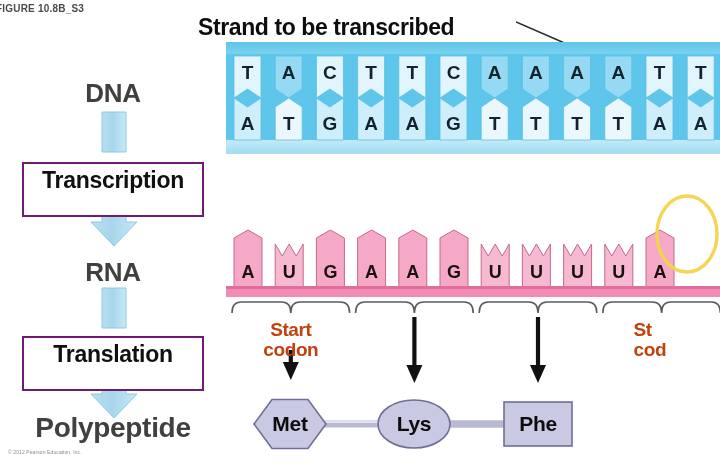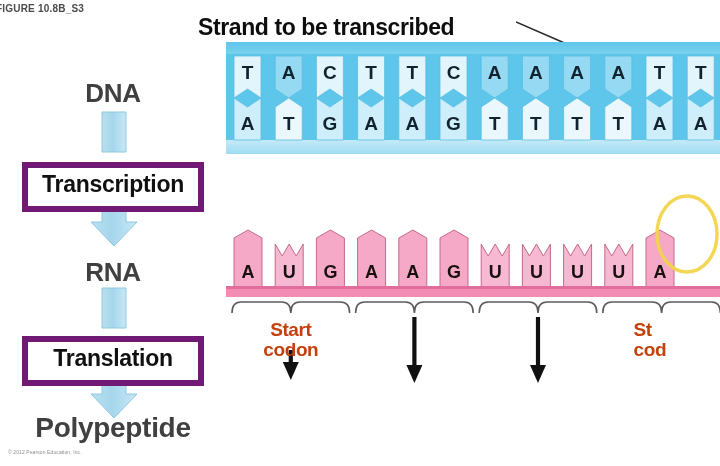--- a/index.html
+++ b/index.html
@@ -25,23 +25,23 @@
   
   .flow{position:absolute;left:0;top:0;width:226px;height:466px;}
   .flow-label{
     position:absolute;width:226px;text-align:center;
     font-size:26px;font-weight:700;color:#404040;
     letter-spacing:-.3px;white-space:nowrap;
   }
   .flow-label.small{font-size:28px;}
   .flow-box{
     position:absolute;left:22px;width:182px;
-    border:6px solid #701a75;background:#ffffff;
+    border:2px solid #701a75;background:#ffffff;
     text-align:center;box-sizing:border-box;
-    padding:3px 0 8px;
+    padding:3px 0 21px;
   }
   .flow-box span{
     font-size:23px;font-weight:700;color:#101010;letter-spacing:-.3px;
   }
   .flow-arrow{position:absolute;left:0;top:0;}
 
   
   .dna-wrap{position:absolute;left:226px;top:42px;width:494px;height:112px;}
   .rna-wrap{position:absolute;left:226px;top:222px;width:494px;height:78px;}
   .codon-wrap{position:absolute;left:226px;top:296px;width:494px;height:110px;}
@@ -272,16 +272,37 @@
           <div>Start</div>
           <div>codon</div>
         </div>
         <div class="codon-label" style="left: 407.6px; top: 24px; width: 140px; text-align: left;">
           <div>St</div>
           <div>cod</div>
         </div>
       </div>
   </div>
 
+  <div class="aa-wrap">
+    <svg width="494" height="74">
+      <g id="aa-bonds">
+          <line x1="96" y1="32" x2="156" y2="32" stroke="#b9b9d4" stroke-width="7"></line>
+          <line x1="96" y1="30" x2="156" y2="30" stroke="#e2e2ef" stroke-width="2"></line>
+          <line x1="220" y1="32" x2="280" y2="32" stroke="#b9b9d4" stroke-width="7"></line>
+          <line x1="220" y1="30" x2="280" y2="30" stroke="#e2e2ef" stroke-width="2"></line>
+          <line x1="216" y1="32" x2="280" y2="32" stroke="#b9b9d4" stroke-width="7"></line>
+        </g>
+      <g id="aa-shapes">
+          <polygon points="100,32 82,56.5258394351753 46.00000000000001,56.5258394351753 28,32 45.999999999999986,7.474160564824704 82,7.4741605648247" fill="#c9c9e4" stroke="#6f6f96" stroke-width="1.6"></polygon>
+          <ellipse cx="188" cy="32" rx="36" ry="24" fill="#c9c9e4" stroke="#6f6f96" stroke-width="1.6"></ellipse>
+          <rect x="278" y="10" width="68" height="44" fill="#c9c9e4" stroke="#6f6f96" stroke-width="1.6"></rect>
+        </g>
+    </svg>
+    <div id="aa-labels">
+        <div class="aa-label" style="left: 14px; top: 20px; width: 100px;">Met</div>
+        <div class="aa-label" style="left: 138px; top: 20px; width: 100px;">Lys</div>
+        <div class="aa-label" style="left: 262px; top: 20px; width: 100px;">Phe</div>
+      </div>
+  </div>
 
   <div class="copyright">© 2012 Pearson Education, Inc.</div>
 
 </div>
 
 </body></html>

